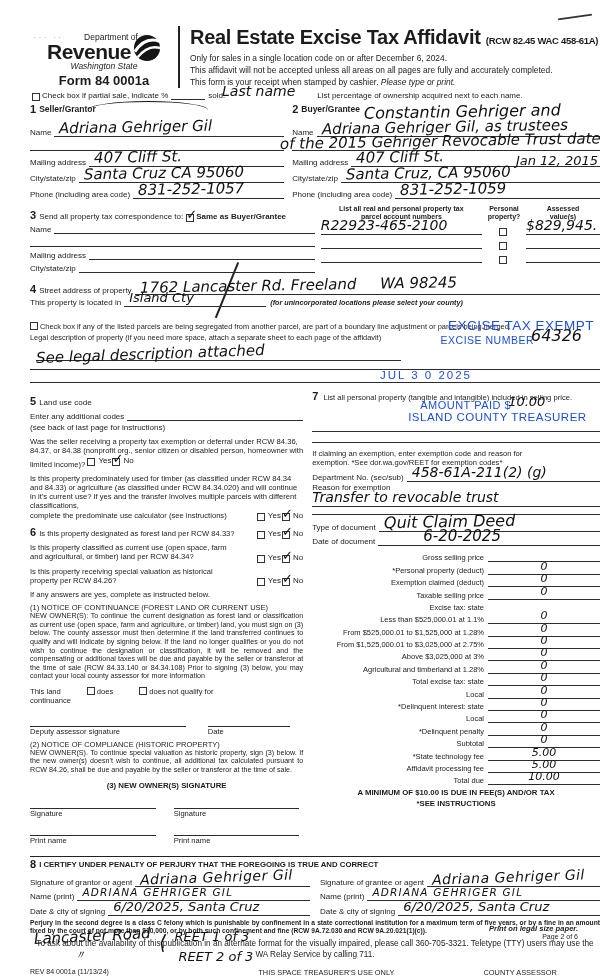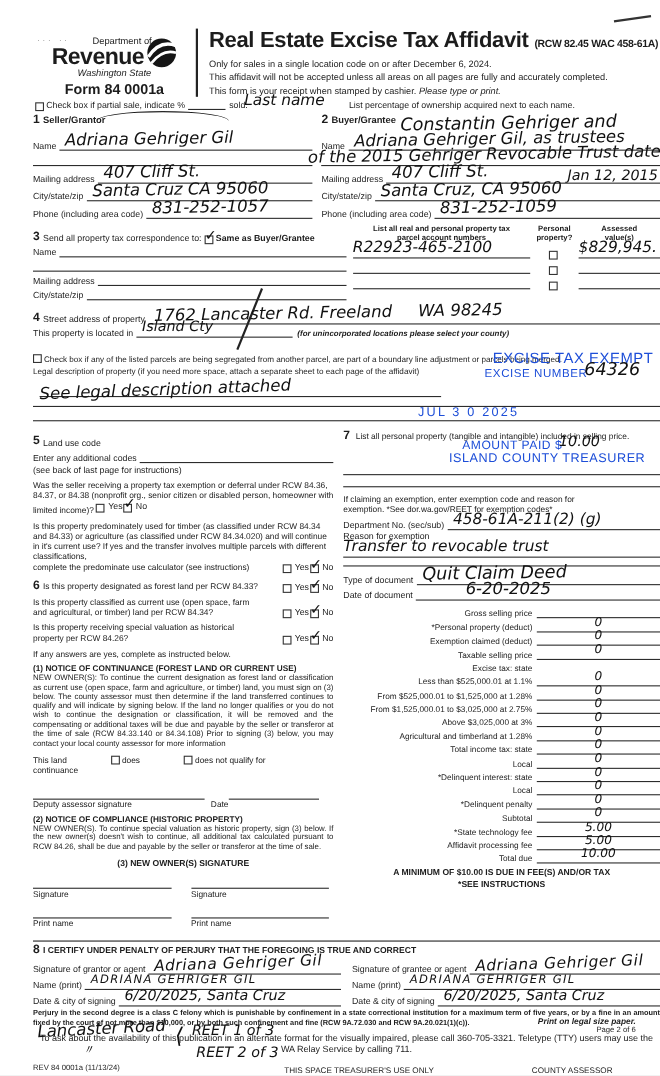--- a/index.html
+++ b/index.html
@@ -72,26 +72,26 @@
   .stamp-date{position:absolute;right:128px;bottom:1px;font-size:11.5px;letter-spacing:2px}
   
   .cols567{display:flex;margin-top:8px}
   .L{width:49.5%;padding-right:9px}
   .R{width:50.5%;position:relative}
   .L .frow{height:15px}
   .q{font-size:7.6px;line-height:1.22;margin-top:5px}
   .qflex{display:flex;justify-content:space-between;align-items:flex-end;margin-top:5px}
   .qtxt{font-size:7.6px;line-height:1.22}
   .body7{font-size:7.15px;line-height:1.2;text-align:justify}
-  .nt{font-size:7.5px;font-weight:bold;margin-top:4px}
-  .landrow{display:flex;font-size:7.6px;margin-top:6px;gap:40px}
+  .nt{font-size:7.5px;font-weight:normal;margin-top:4px}
+  .landrow{display:flex;font-size:7.6px;margin-top:6px;gap:26px}
   .dep{display:flex;gap:22px;margin-top:12px}
   .dep .ln{border-bottom:1px solid #2c2c2c;height:10px}
   .dep .a{width:57%}.dep .b2{width:30%}
-  .deplbl{display:flex;gap:6px;font-size:7.6px}
+  .deplbl{display:flex;gap:22px;font-size:7.6px}
   .deplbl .a{width:57%}.deplbl .b2{width:30%}
   .sig3{font-size:7.8px;font-weight:bold;text-align:center;margin:6px 0 8px 0}
   .sigrow{display:flex;gap:18px}
   .sigrow .ln{border-bottom:1px solid #2c2c2c;height:11px;width:46%}
   .siglbl{display:flex;gap:18px;font-size:7.6px;margin-bottom:7px}
   .siglbl span{width:46%}
   
   .intro7{font-size:7.6px;line-height:1.25;position:relative;height:30px}
   .stamp-amt{position:absolute;left:108px;top:8px;font-size:11px}
   .amt-hw{position:absolute;left:196px;top:5px;font-size:13px}
@@ -514,21 +514,21 @@
           </div>
         <div class="trow">
             <span class="tl">Above $3,025,000 at 3%</span>
             <span class="tv"><i class="hw">0</i></span>
           </div>
         <div class="trow">
             <span class="tl">Agricultural and timberland at 1.28%</span>
             <span class="tv"><i class="hw">0</i></span>
           </div>
         <div class="trow">
-            <span class="tl">Total income tax: state</span>
+            <span class="tl">Total excise tax: state</span>
             <span class="tv"><i class="hw">0</i></span>
           </div>
         <div class="trow">
             <span class="tl">Local</span>
             <span class="tv"><i class="hw">0</i></span>
           </div>
         <div class="trow">
             <span class="tl">*Delinquent interest: state</span>
             <span class="tv"><i class="hw">0</i></span>
           </div>

